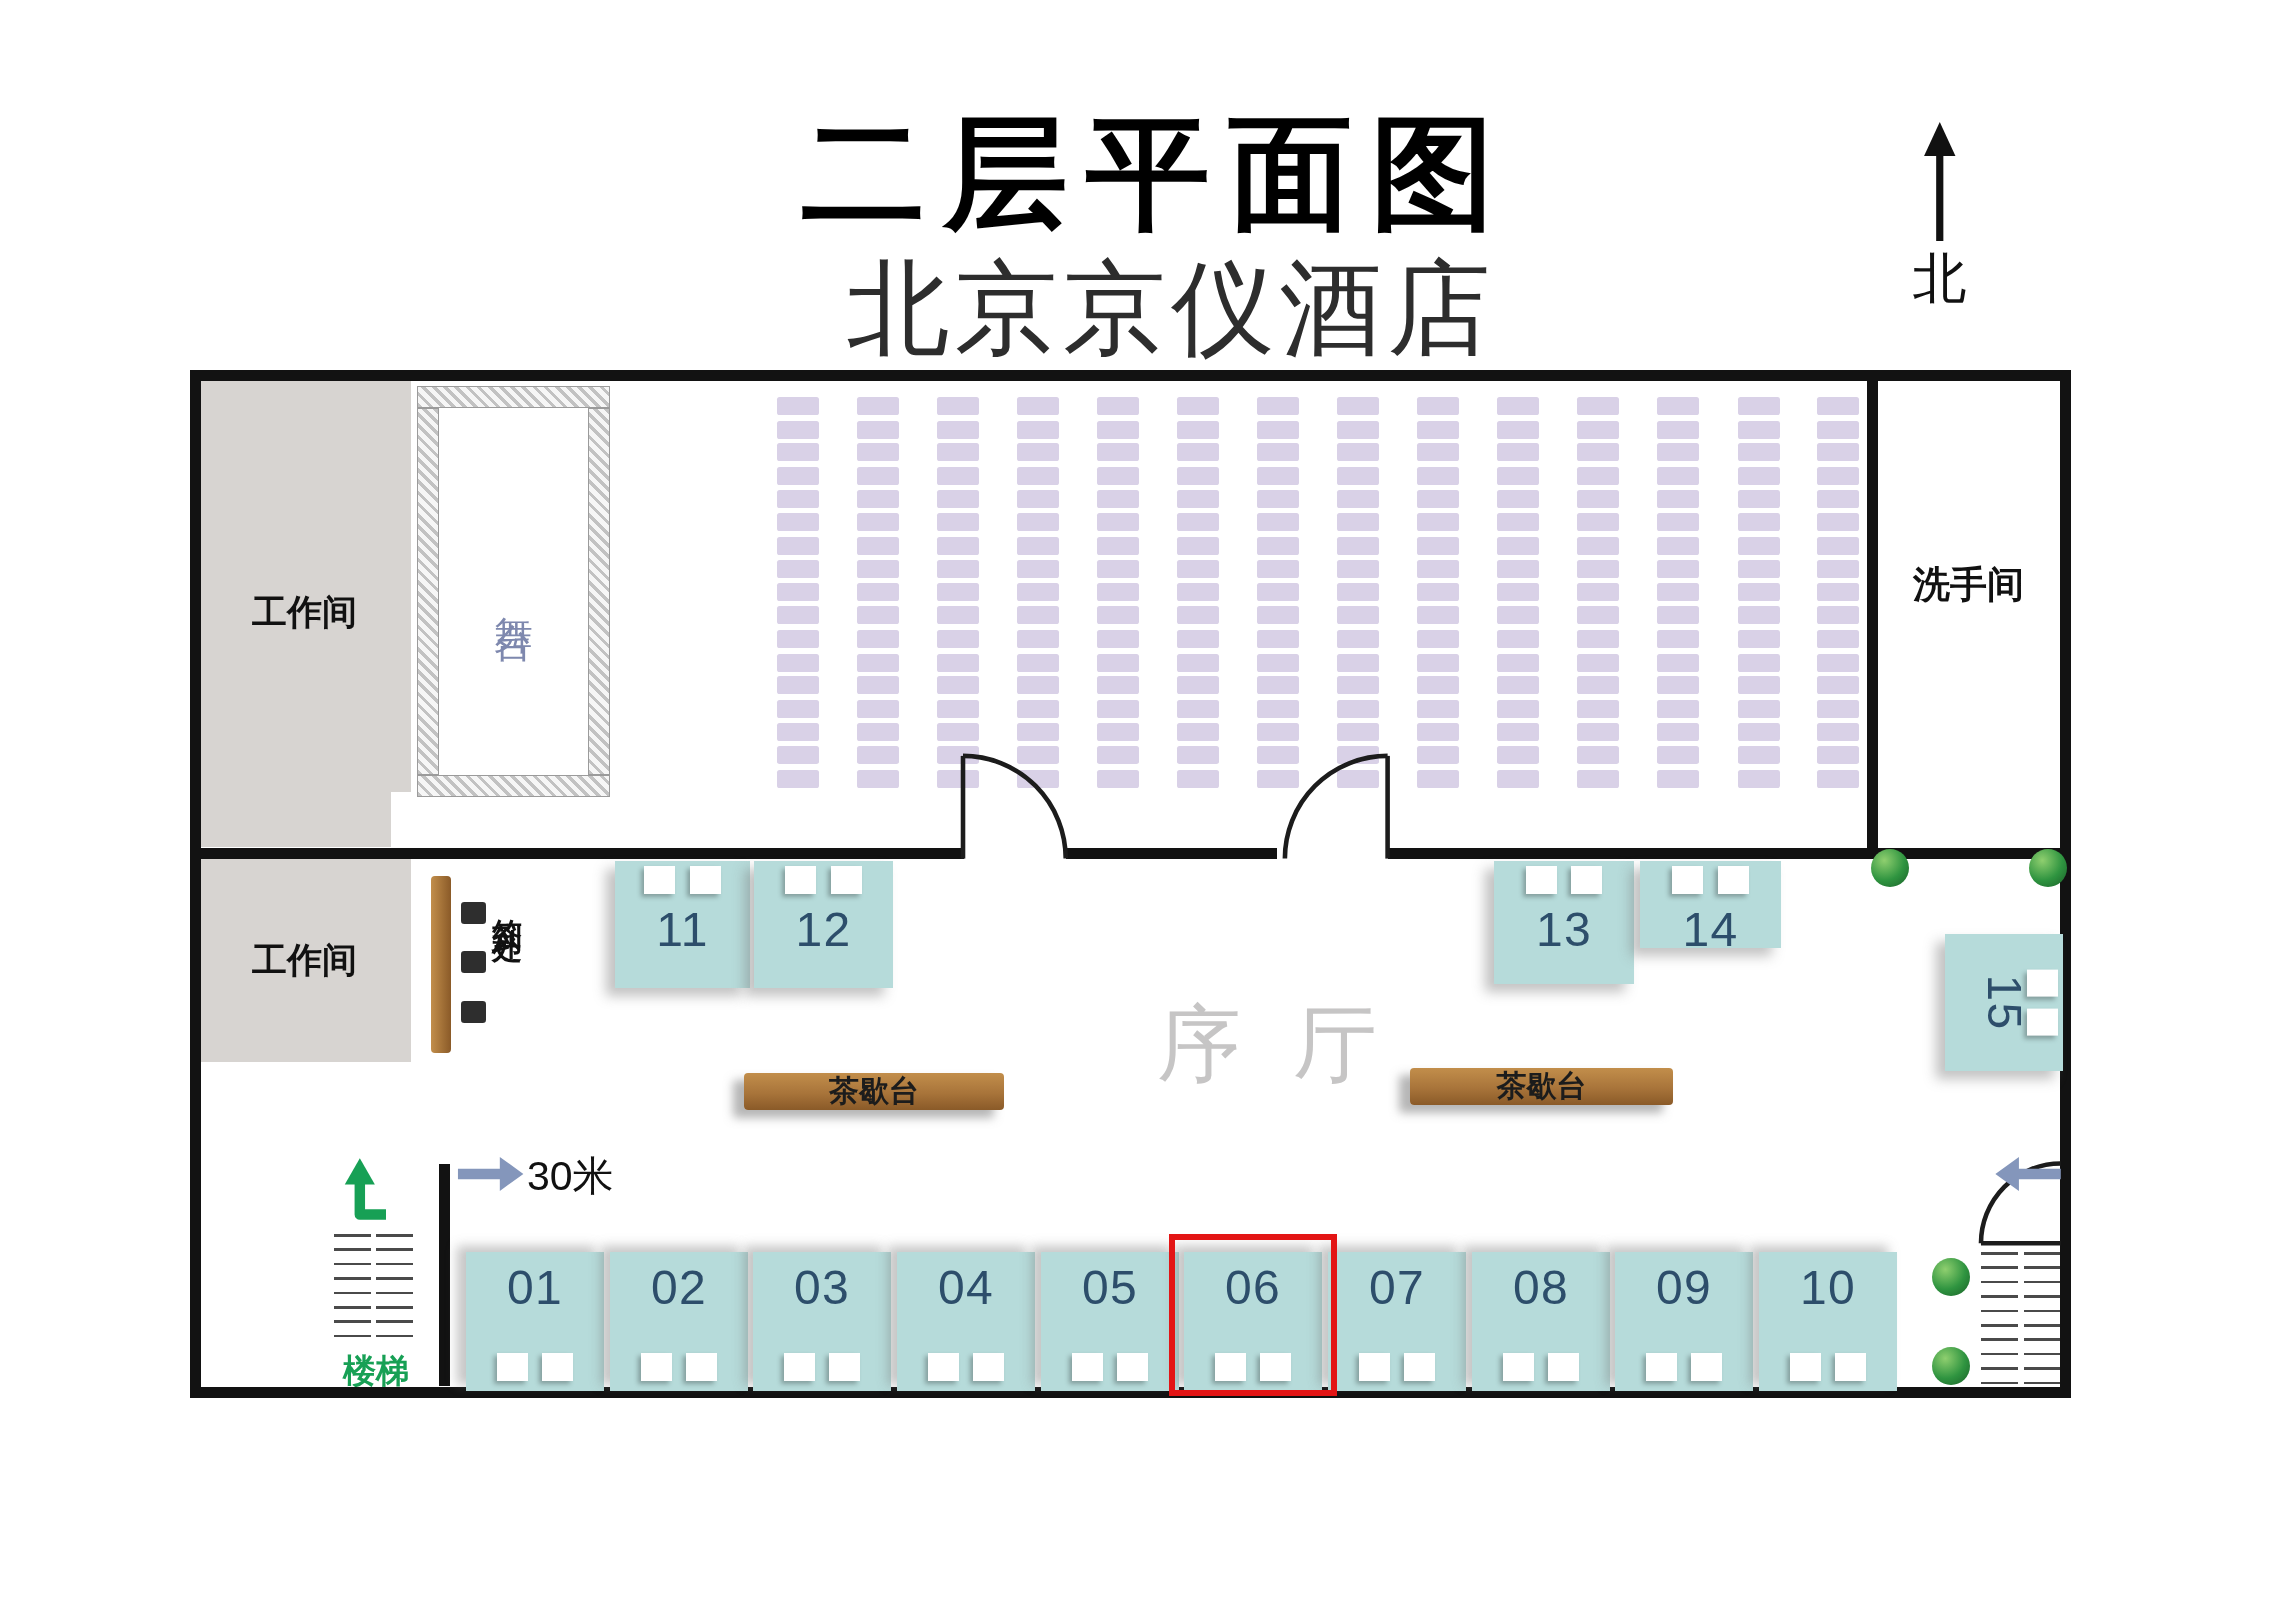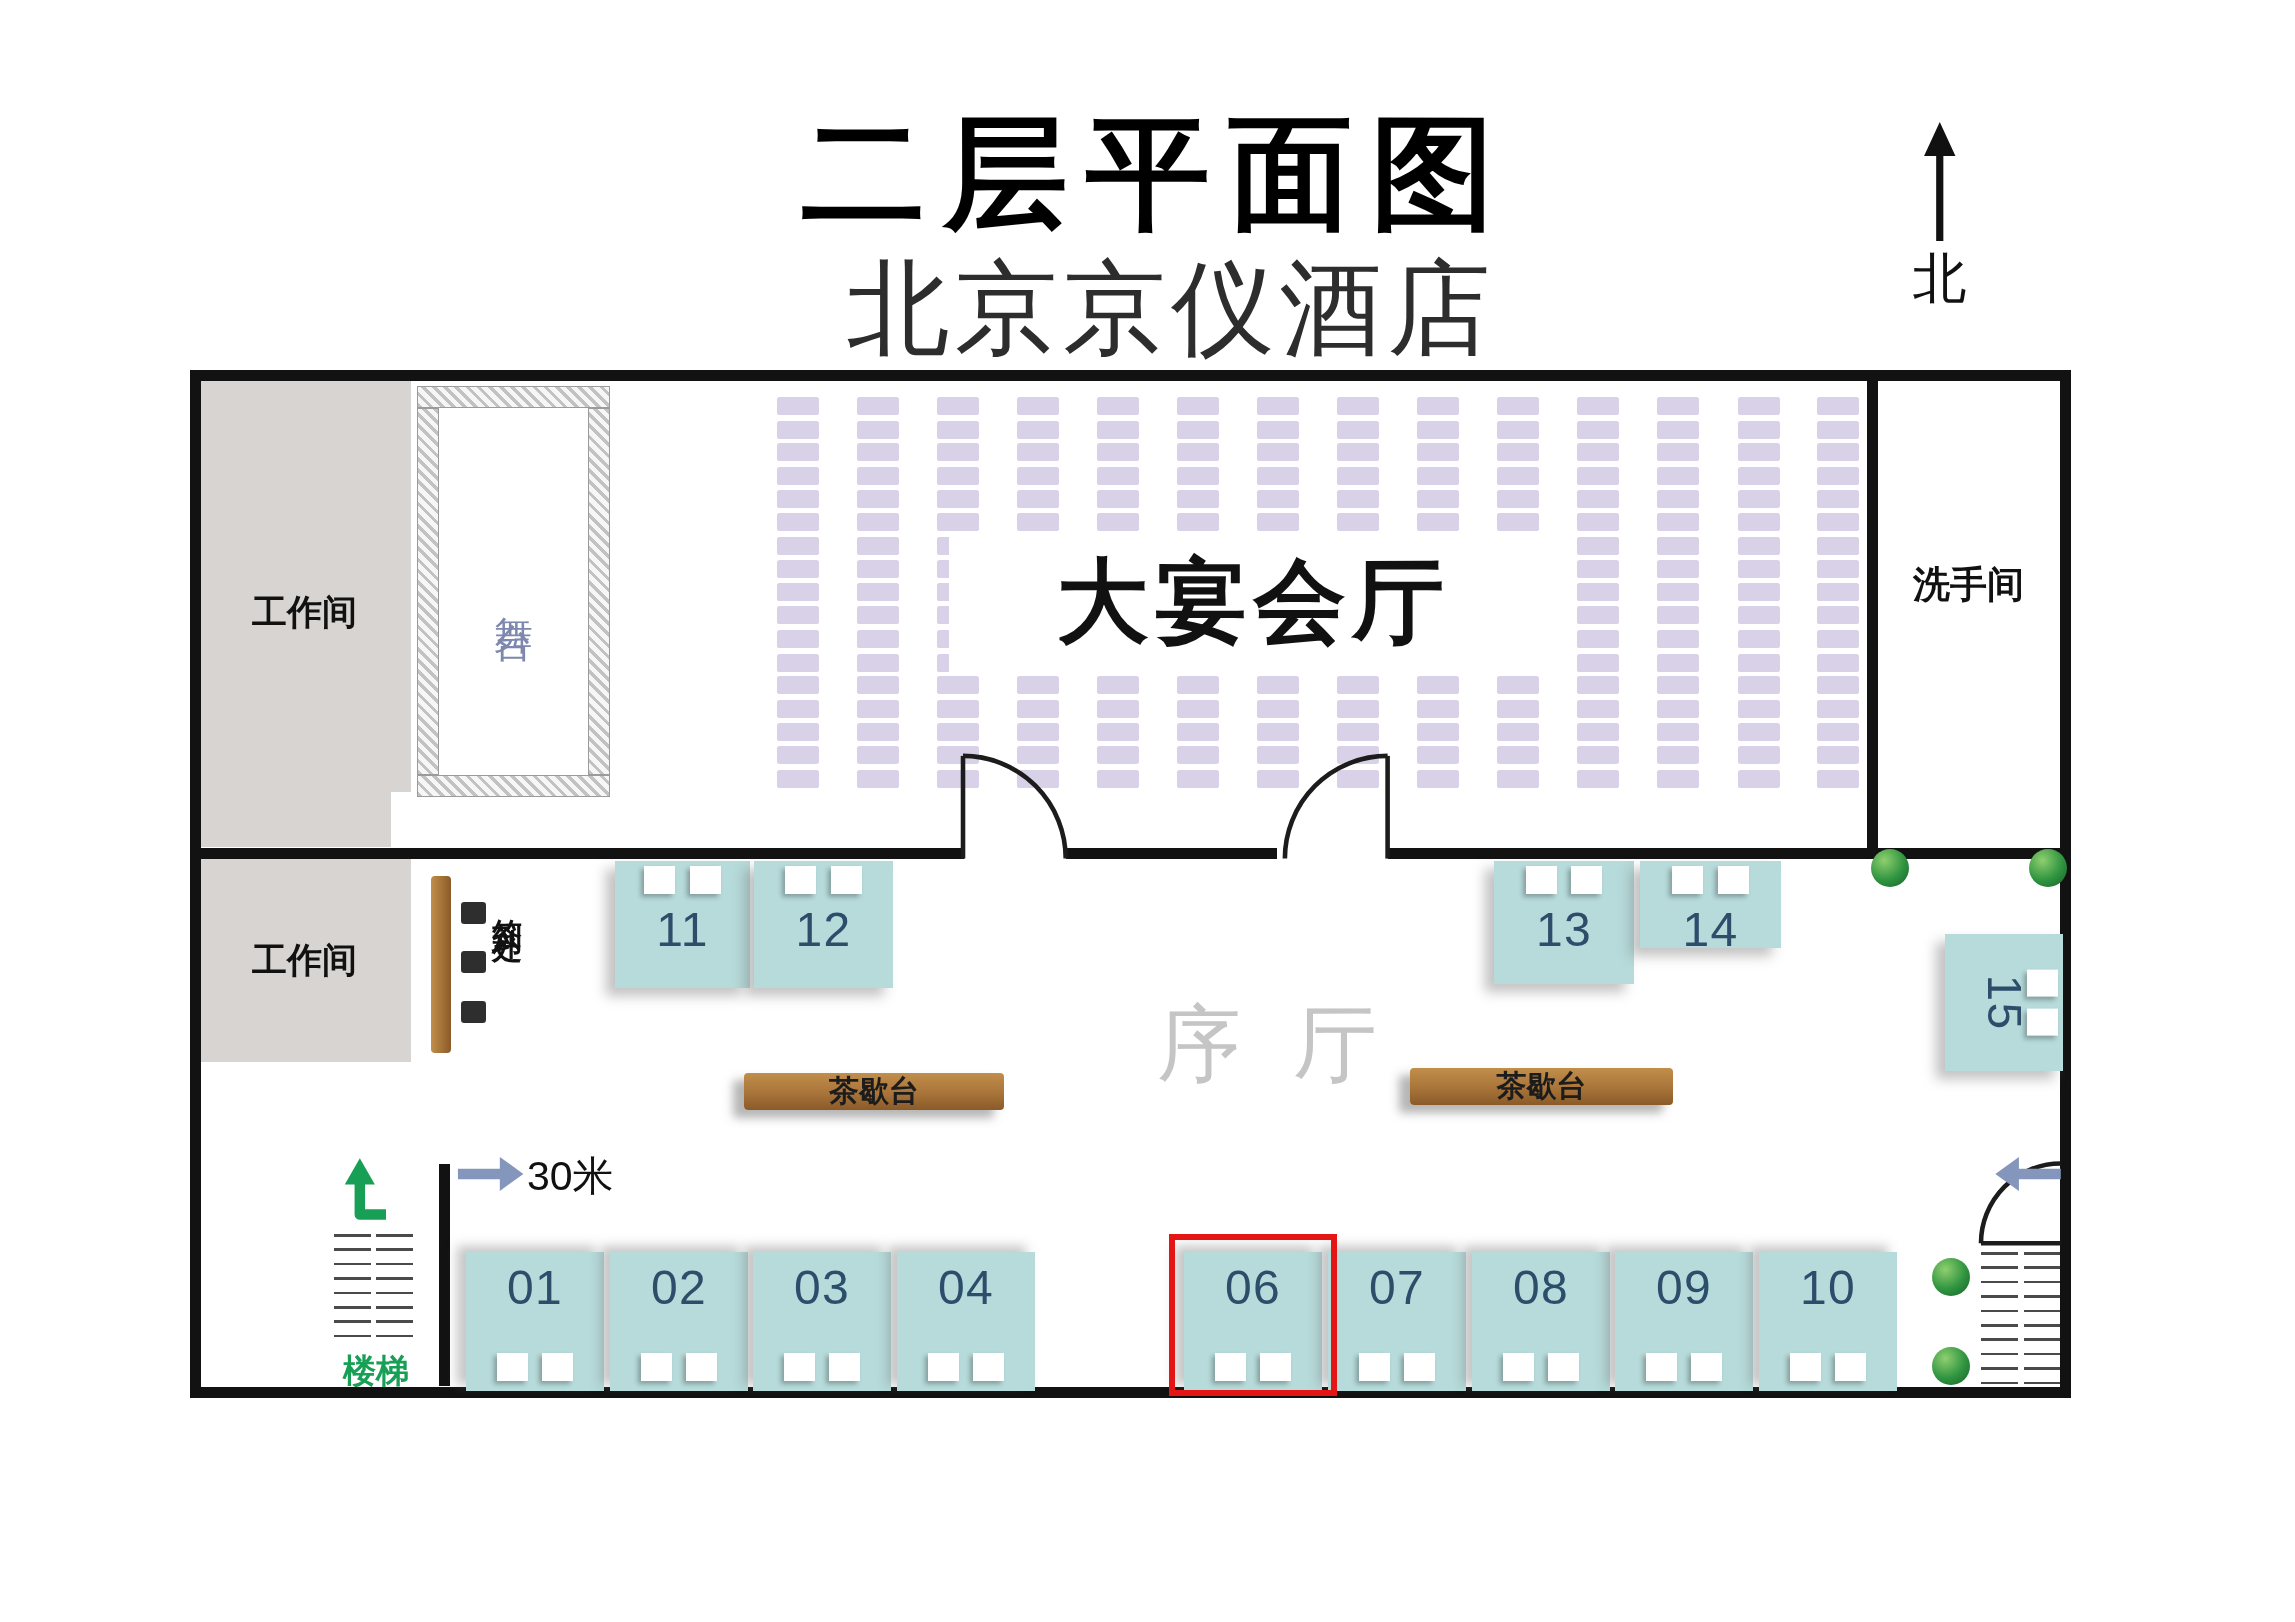--- a/index.html
+++ b/index.html
@@ -361,21 +361,20 @@
       <div class="chair" style="left: 1040px; top: 186px;"></div>
       <div class="chair" style="left: 1040px; top: 209px;"></div>
       <div class="chair" style="left: 1040px; top: 233px;"></div>
       <div class="chair" style="left: 1040px; top: 257px;"></div>
       <div class="chair" style="left: 1040px; top: 279px;"></div>
       <div class="chair" style="left: 1040px; top: 303px;"></div>
       <div class="chair" style="left: 1040px; top: 326px;"></div>
       <div class="chair" style="left: 1040px; top: 349px;"></div>
       <div class="chair" style="left: 1040px; top: 373px;"></div>
     </div>
-  <div class="hall-label">大宴会厅</div>
   <div class="restroom-label">洗手间</div>
 
   <div class="foyer-label">序厅</div>
 
   <div class="wood-v"></div>
   <div class="blackchair" style="left:461px;top:902px"></div>
   <div class="blackchair" style="left:461px;top:951px"></div>
   <div class="blackchair" style="left:461px;top:1001px"></div>
   <div class="checkin-label vtext">签到处</div>
 
@@ -448,20 +447,27 @@
       </div>
       <div class="booth booth-bottom" style="left: 287px; top: 0px; width: 138px; height: 139px;">
         <div class="booth-num">03</div>
         <div class="sq-row">
           <span class="sq"></span>
           <span class="sq"></span>
         </div>
       </div>
       <div class="booth booth-bottom" style="left: 431px; top: 0px; width: 138px; height: 139px;">
         <div class="booth-num">04</div>
+        <div class="sq-row">
+          <span class="sq"></span>
+          <span class="sq"></span>
+        </div>
+      </div>
+      <div class="booth booth-bottom" style="left: 575px; top: 0px; width: 138px; height: 139px;">
+        <div class="booth-num">05</div>
         <div class="sq-row">
           <span class="sq"></span>
           <span class="sq"></span>
         </div>
       </div>
       <div class="booth booth-bottom" style="left: 718px; top: 0px; width: 138px; height: 139px;">
         <div class="booth-num">06</div>
         <div class="sq-row">
           <span class="sq"></span>
           <span class="sq"></span>

